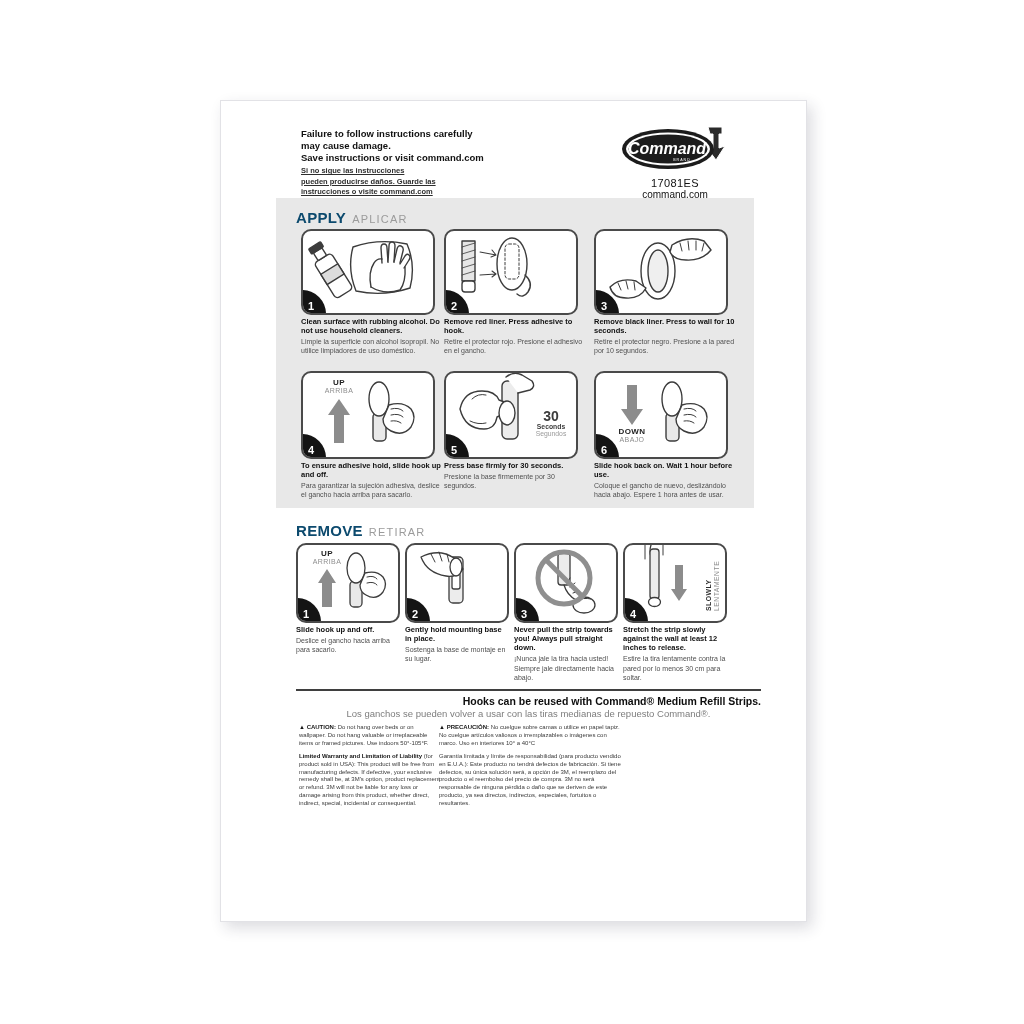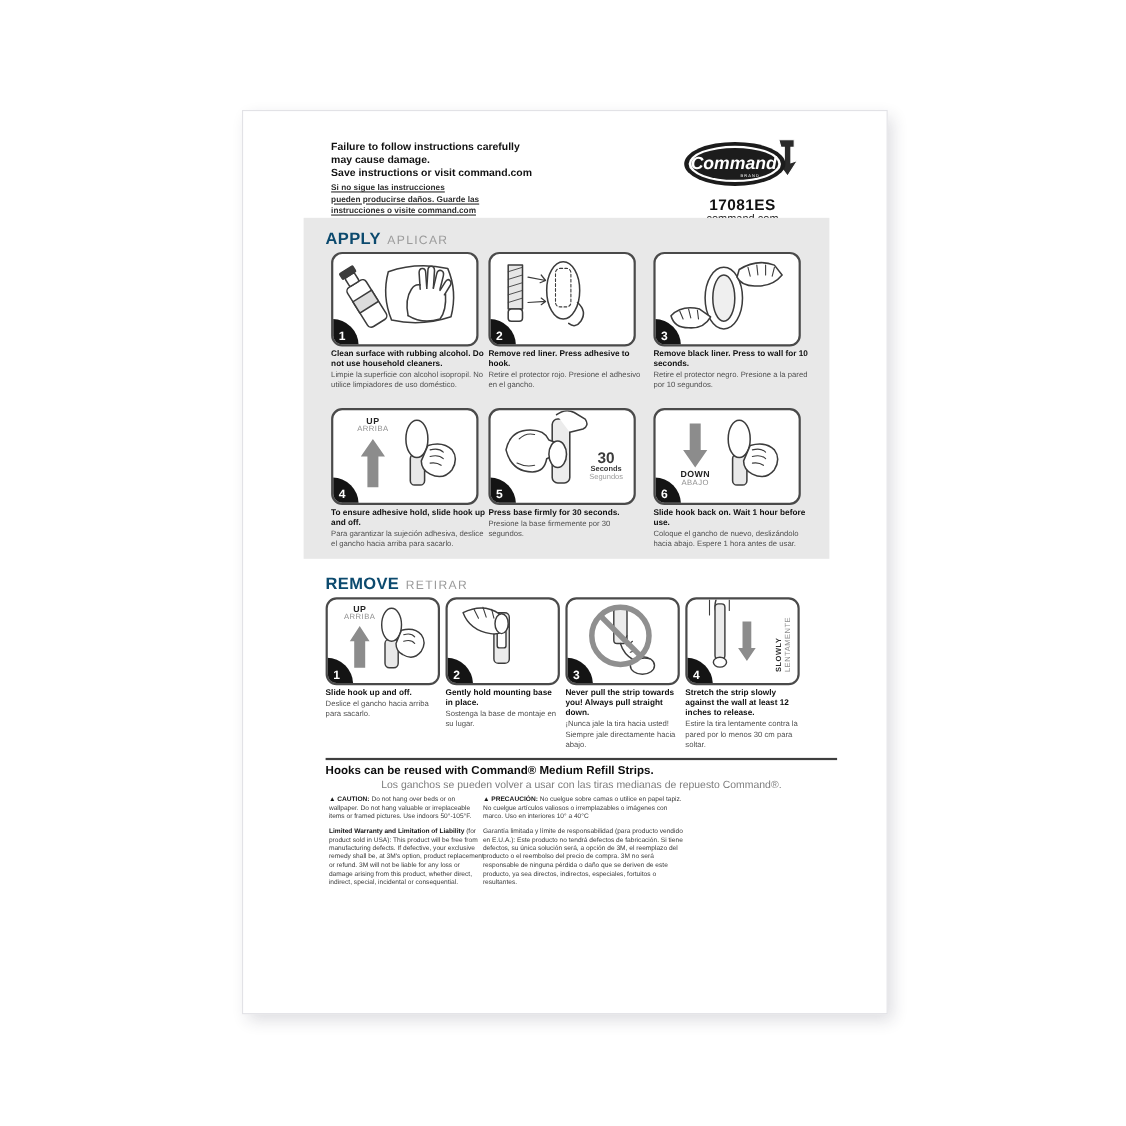--- a/index.html
+++ b/index.html
@@ -5,21 +5,21 @@
   html,body{margin:0;padding:0;width:1024px;height:1024px;background:#ffffff;overflow:hidden;
     font-family:"Liberation Sans", sans-serif;color:#1a1a1a;}
   .sheet{position:absolute;left:220px;top:100px;width:585px;height:820px;background:#fff;
     border:1px solid #e2e2e6;box-shadow:5px 6px 14px rgba(40,40,60,.16);}
   .abs{position:absolute;}
   
   .warn-en div{font-weight:bold;font-size:9.5px;line-height:1.24;color:#111;}
   .warn-es{margin-top:3px;}
   .warn-es div{font-size:7.5px;line-height:1.38;color:#2e2e2e;text-decoration:underline;}
   .brand-col{text-align:center;}
-  .sku{font-size:14px;color:#111;letter-spacing:.4px;margin-top:0;font-weight:bold;}
+  .sku{font-size:11px;color:#111;letter-spacing:.4px;margin-top:0;}
   .site{font-size:10px;color:#111;}
   
   .section-title .en{font-weight:800;font-size:15px;letter-spacing:.3px;color:#0c4a6e;}
   .section-title .es{font-size:11px;color:#9b9b9b;letter-spacing:1.2px;margin-left:6px;}
   .apply-bg{background:#e8e8e8;}
   
   .panel{position:absolute;background:#fff;border:2px solid #4a4a4a;border-radius:10px;overflow:hidden;}
   .panel svg{position:absolute;left:0;top:0;}
   .badge{position:absolute;left:-1px;bottom:-1px;width:24px;height:24px;background:#141414;
     border-radius:0 100% 0 0;display:flex;align-items:flex-end;justify-content:flex-start;
@@ -35,21 +35,21 @@
   .timer{position:absolute;text-align:center;}
   .timer .t-num{font-weight:bold;font-size:14px;color:#3c3c3c;line-height:1;}
   .timer .t-en{font-weight:bold;font-size:6.8px;color:#3c3c3c;}
   .timer .t-es{font-size:6.8px;color:#9a9a9a;}
   .vert-label{position:absolute;display:flex;gap:1px;}
   .vert-label span{writing-mode:vertical-rl;transform:rotate(180deg);font-size:6.8px;letter-spacing:.5px;}
   .vert-label .v-en{font-weight:bold;color:#2c2c2c;}
   .vert-label .v-es{color:#8e8e8e;}
   
   .divider{background:#3f3f3f;height:2px;}
-  .reuse-en{font-weight:bold;font-size:10.5px;color:#0d0d0d;text-align:left;}
+  .reuse-en{font-weight:bold;font-size:10.5px;color:#0d0d0d;text-align:right;}
   .reuse-es{font-size:9.5px;color:#7d7d7d;text-align:center;}
   .legal{font-size:6px;line-height:1.32;color:#3a3a3a;}
   .legal b{color:#161616;}
   .legal p{margin:0 0 5px 0;}
 </style>
 </head>
 <body>
 
 <div class="sheet">
 

